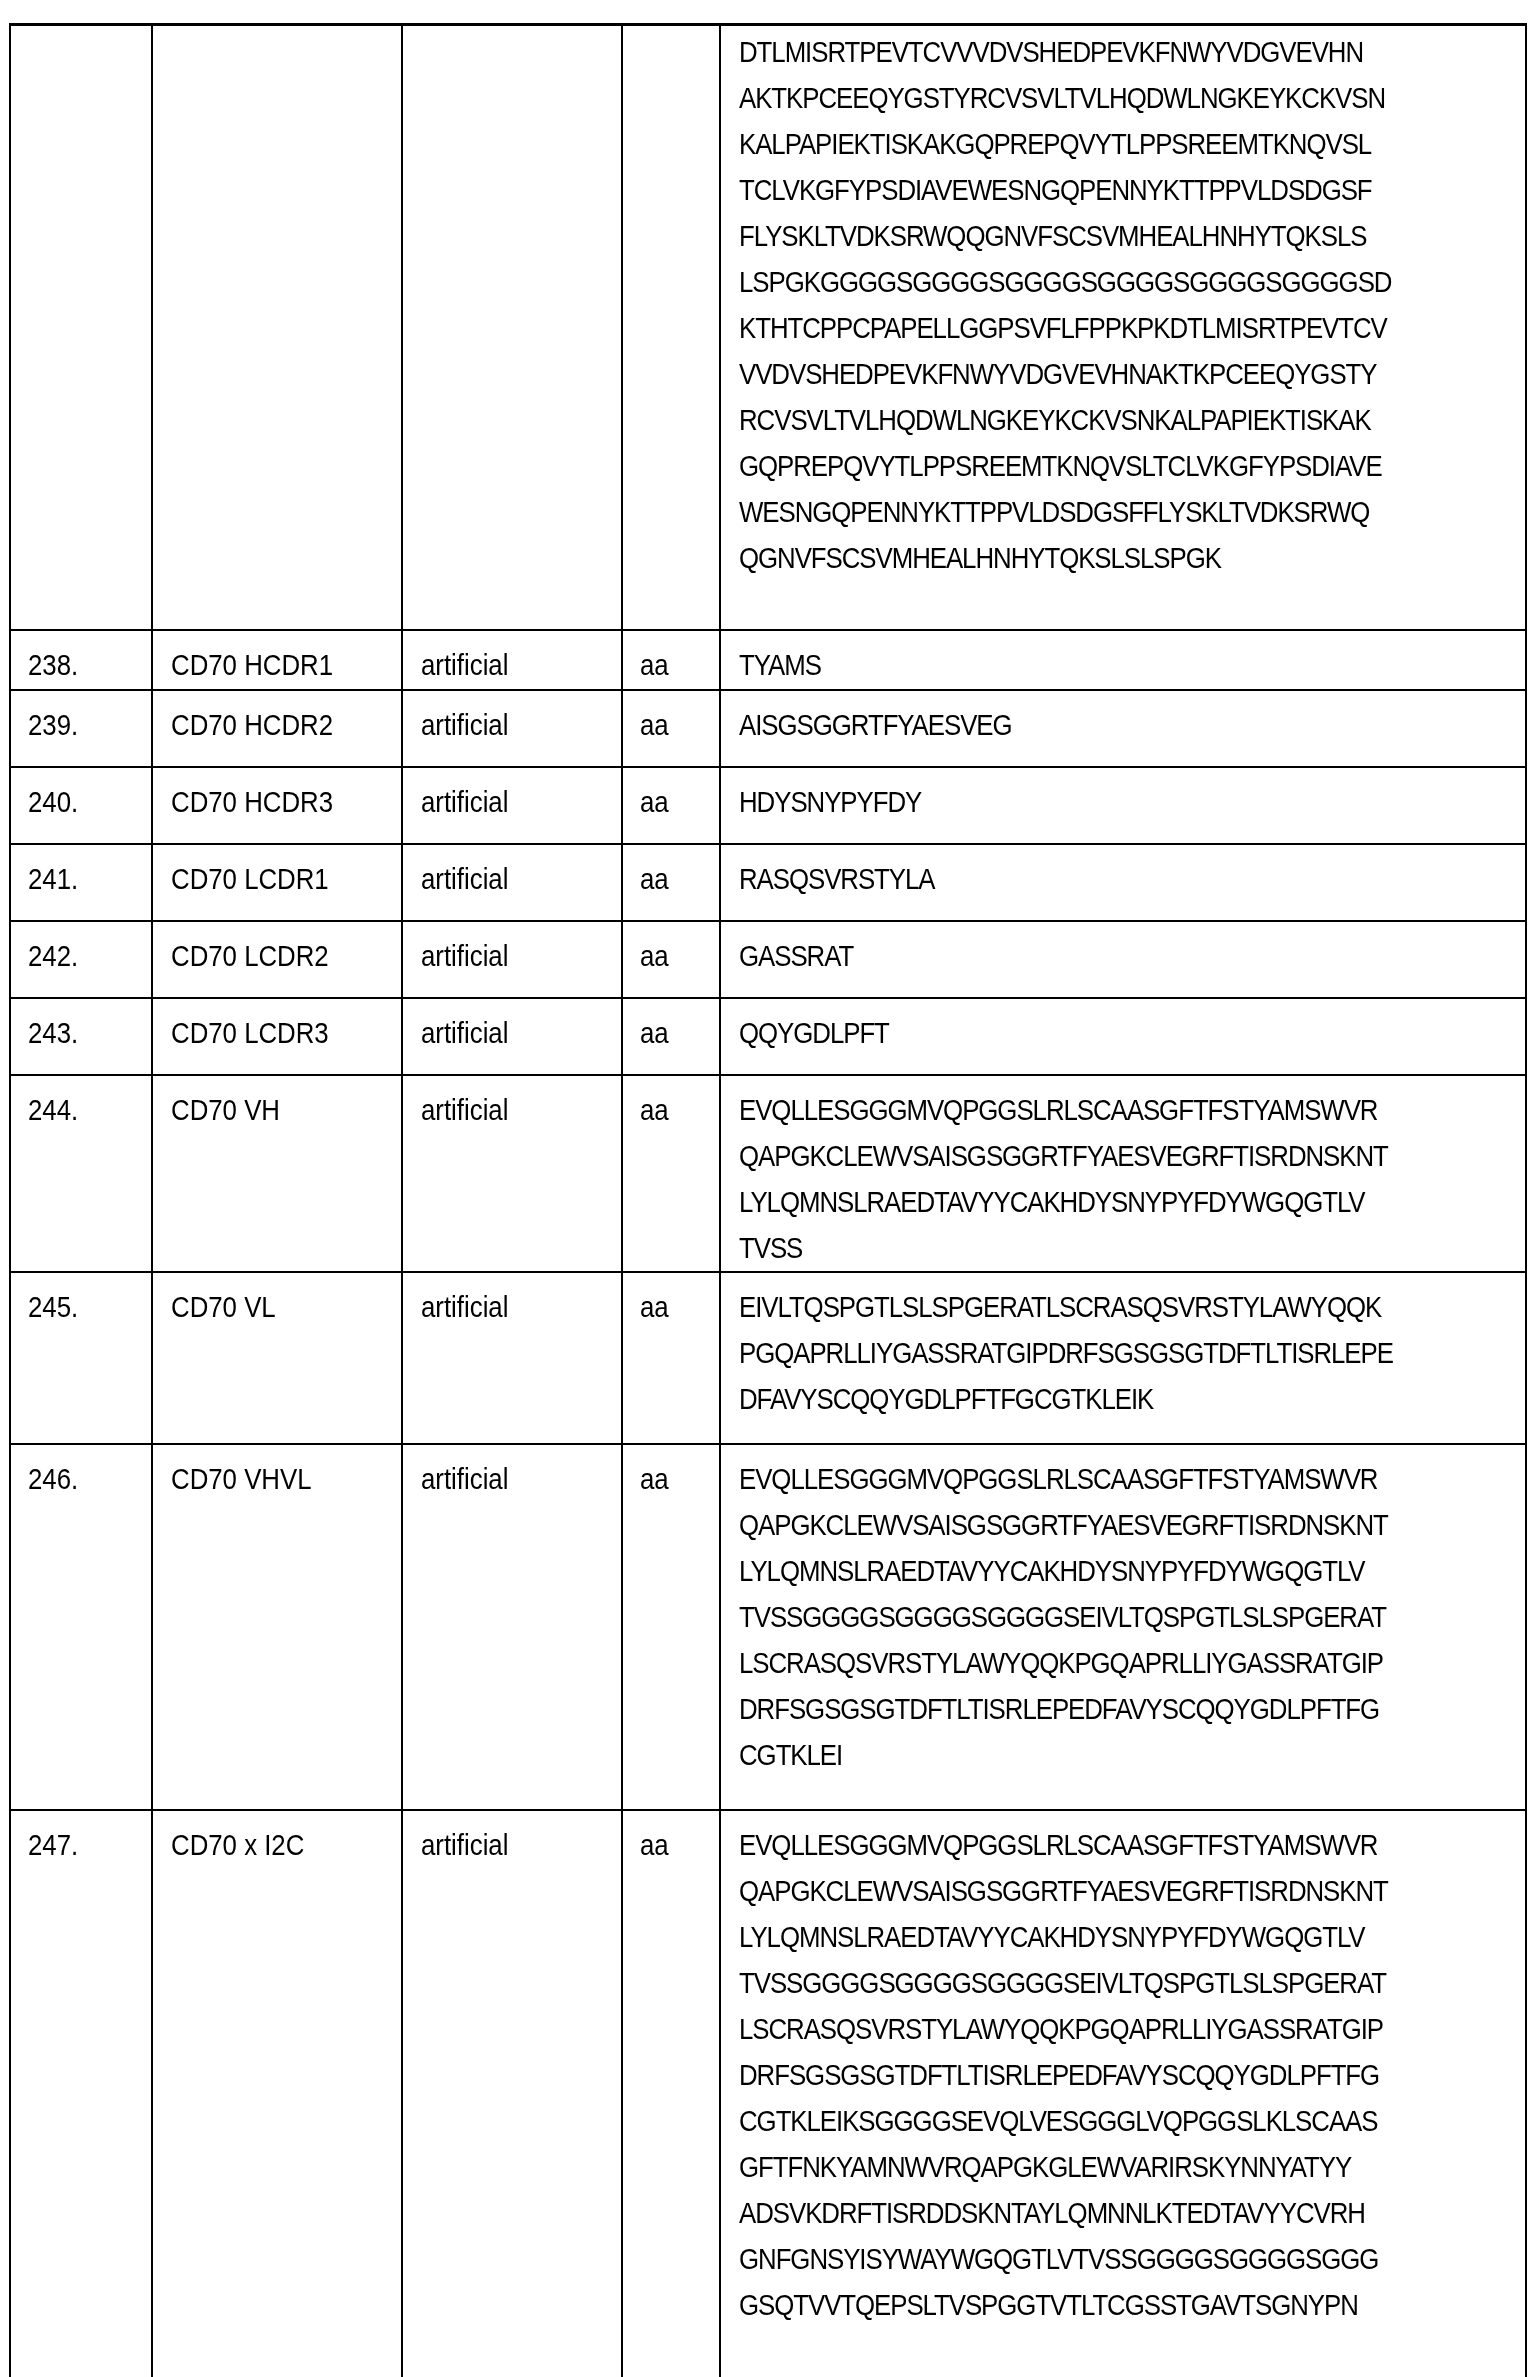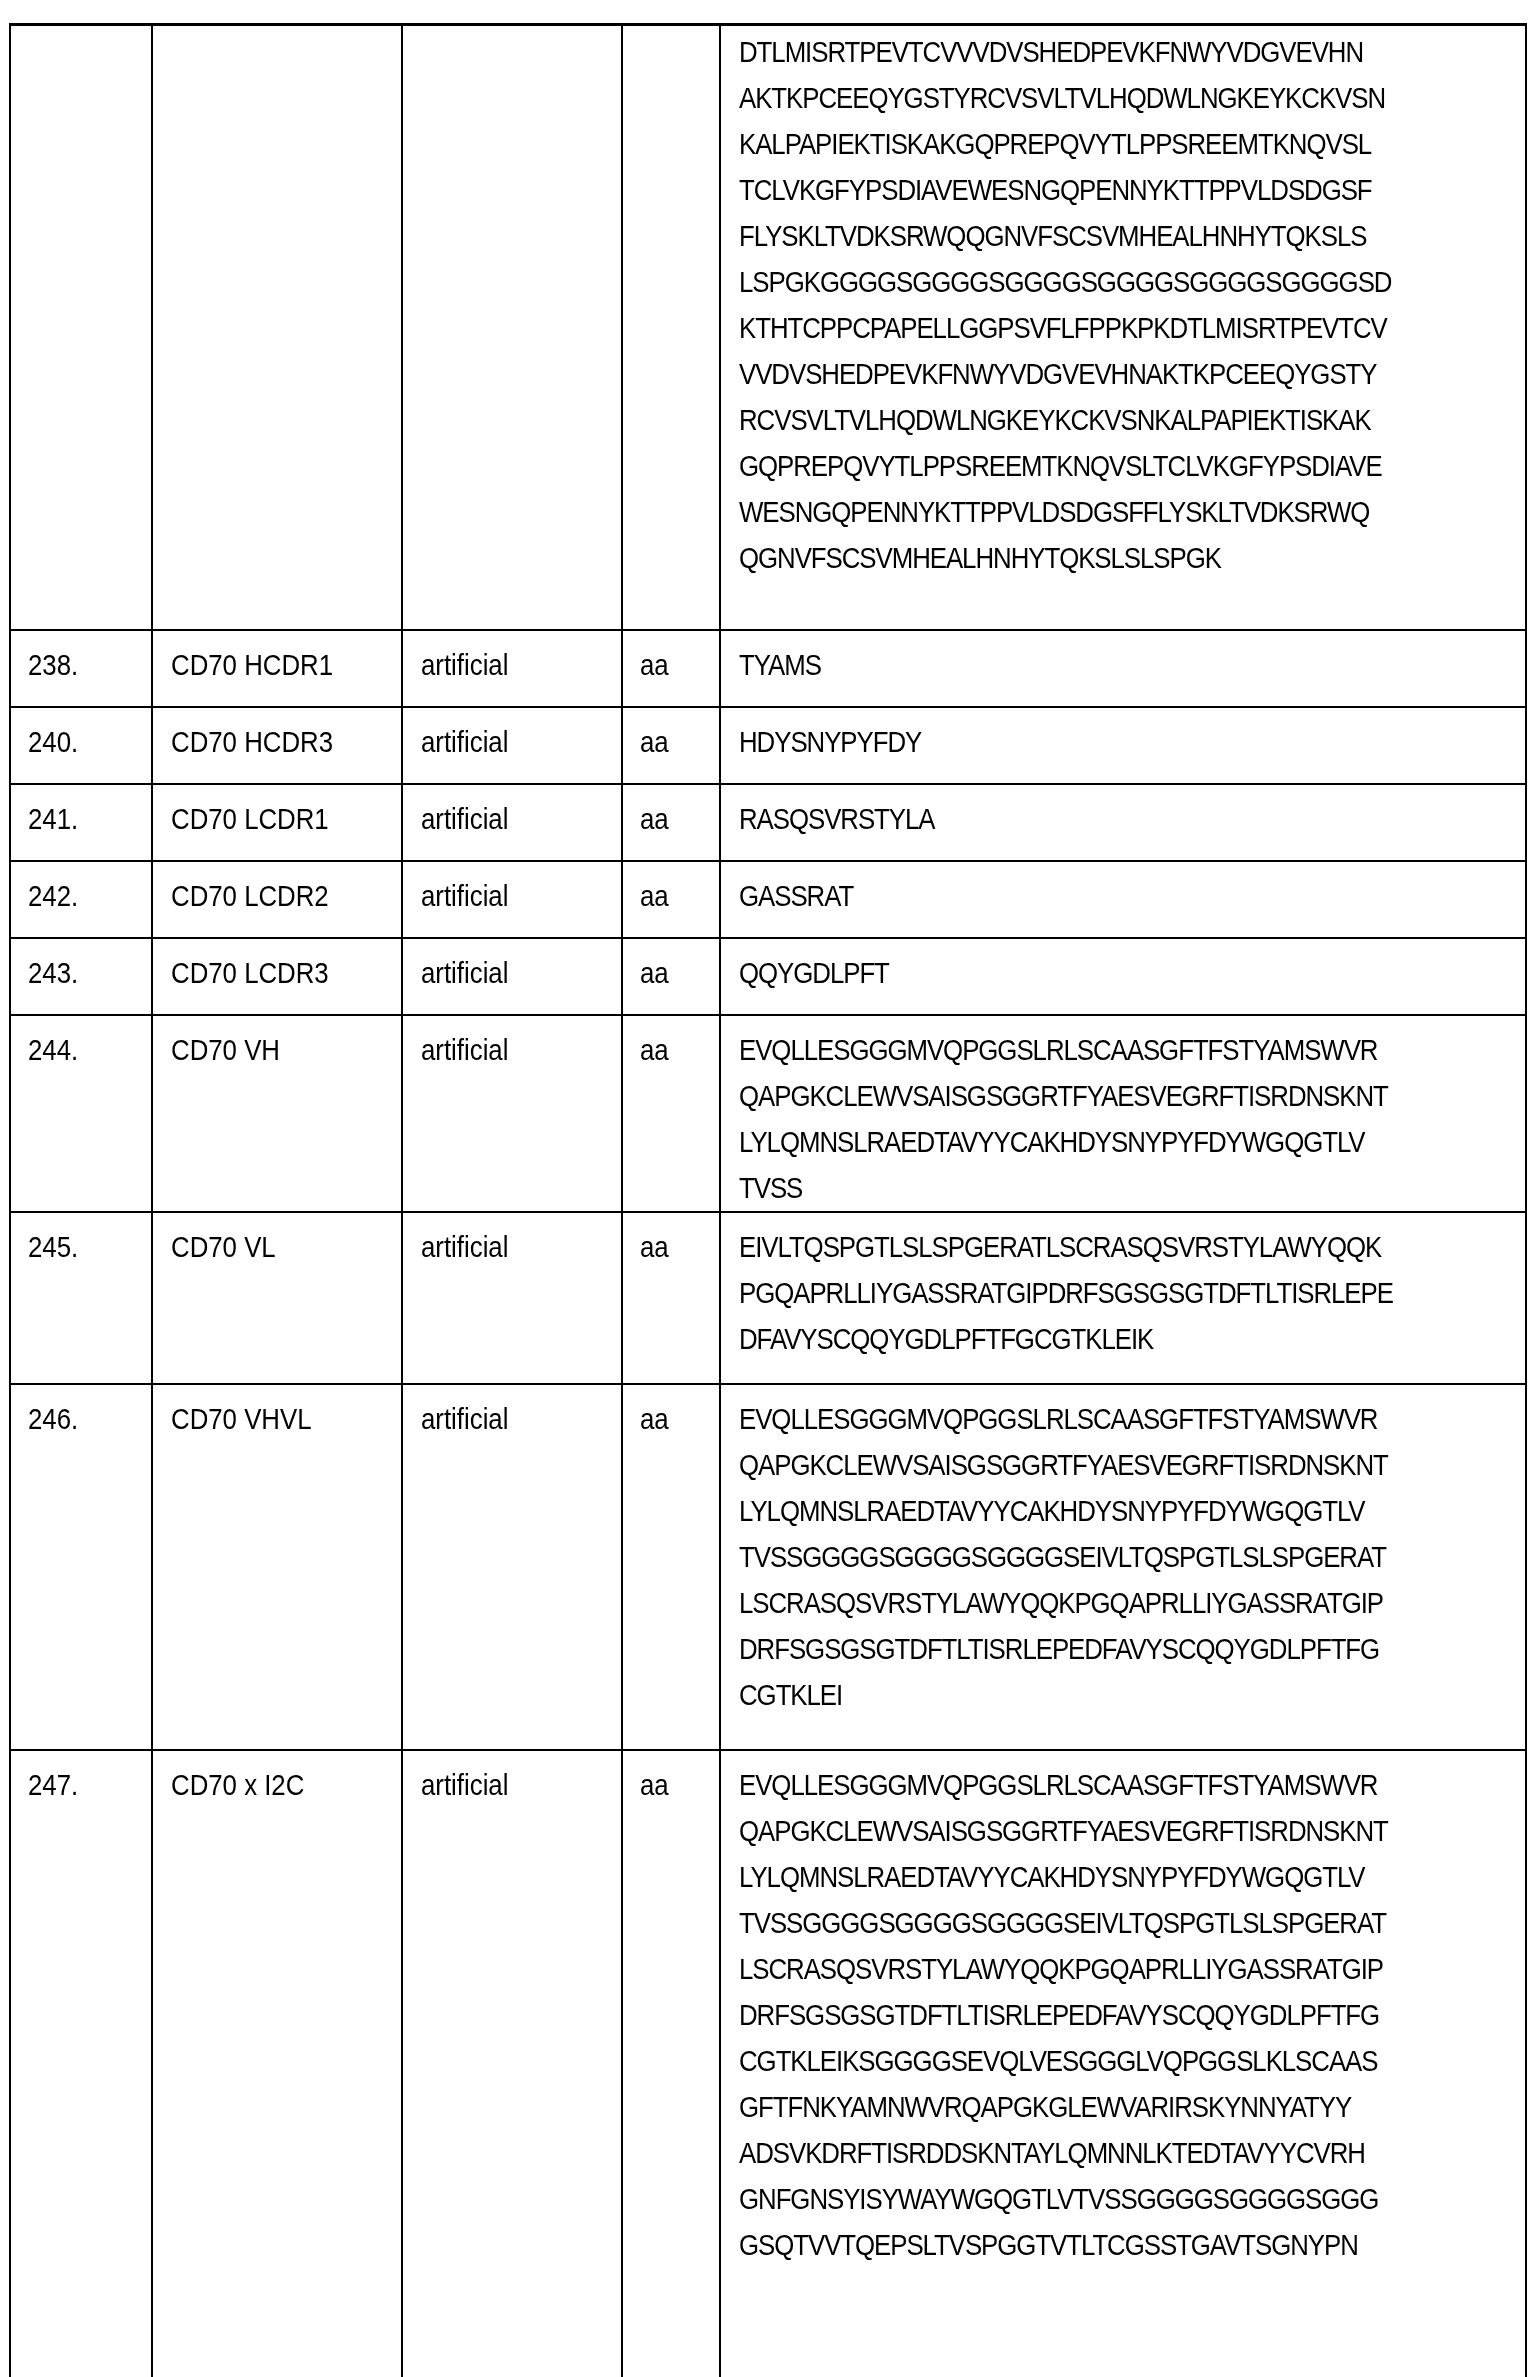--- a/index.html
+++ b/index.html
@@ -38,30 +38,39 @@
           <span class="seqline">LSPGKGGGGSGGGGSGGGGSGGGGSGGGGSGGGGSD</span>
           <span class="seqline">KTHTCPPCPAPELLGGPSVFLFPPKPKDTLMISRTPEVTCV</span>
           <span class="seqline">VVDVSHEDPEVKFNWYVDGVEVHNAKTKPCEEQYGSTY</span>
           <span class="seqline">RCVSVLTVLHQDWLNGKEYKCKVSNKALPAPIEKTISKAK</span>
           <span class="seqline">GQPREPQVYTLPPSREEMTKNQVSLTCLVKGFYPSDIAVE</span>
           <span class="seqline">WESNGQPENNYKTTPPVLDSDGSFFLYSKLTVDKSRWQ</span>
           <span class="seqline">QGNVFSCSVMHEALHNHYTQKSLSLSPGK</span>
         </td>
   </tr>
 
-  <tr style="height: 77px;">
+  <tr style="height: 60px;">
     <td class="c-no"><span class="celltext">238.</span></td>
     <td class="c-name"><span class="celltext">CD70 HCDR1</span></td>
     <td class="c-org"><span class="celltext">artificial</span></td>
     <td class="c-type"><span class="celltext">aa</span></td>
     <td class="c-seq">
           <span class="seqline">TYAMS</span>
         </td>
   </tr>
 
+  <tr style="height: 77px;">
+    <td class="c-no"><span class="celltext">239.</span></td>
+    <td class="c-name"><span class="celltext">CD70 HCDR2</span></td>
+    <td class="c-org"><span class="celltext">artificial</span></td>
+    <td class="c-type"><span class="celltext">aa</span></td>
+    <td class="c-seq">
+          <span class="seqline">AISGSGGRTFYAESVEG</span>
+        </td>
+  </tr>
 
   <tr style="height: 77px; padding-left: 44px;">
     <td class="c-no"><span class="celltext">240.</span></td>
     <td class="c-name"><span class="celltext">CD70 HCDR3</span></td>
     <td class="c-org"><span class="celltext">artificial</span></td>
     <td class="c-type"><span class="celltext">aa</span></td>
     <td class="c-seq">
           <span class="seqline">HDYSNYPYFDY</span>
         </td>
   </tr>

